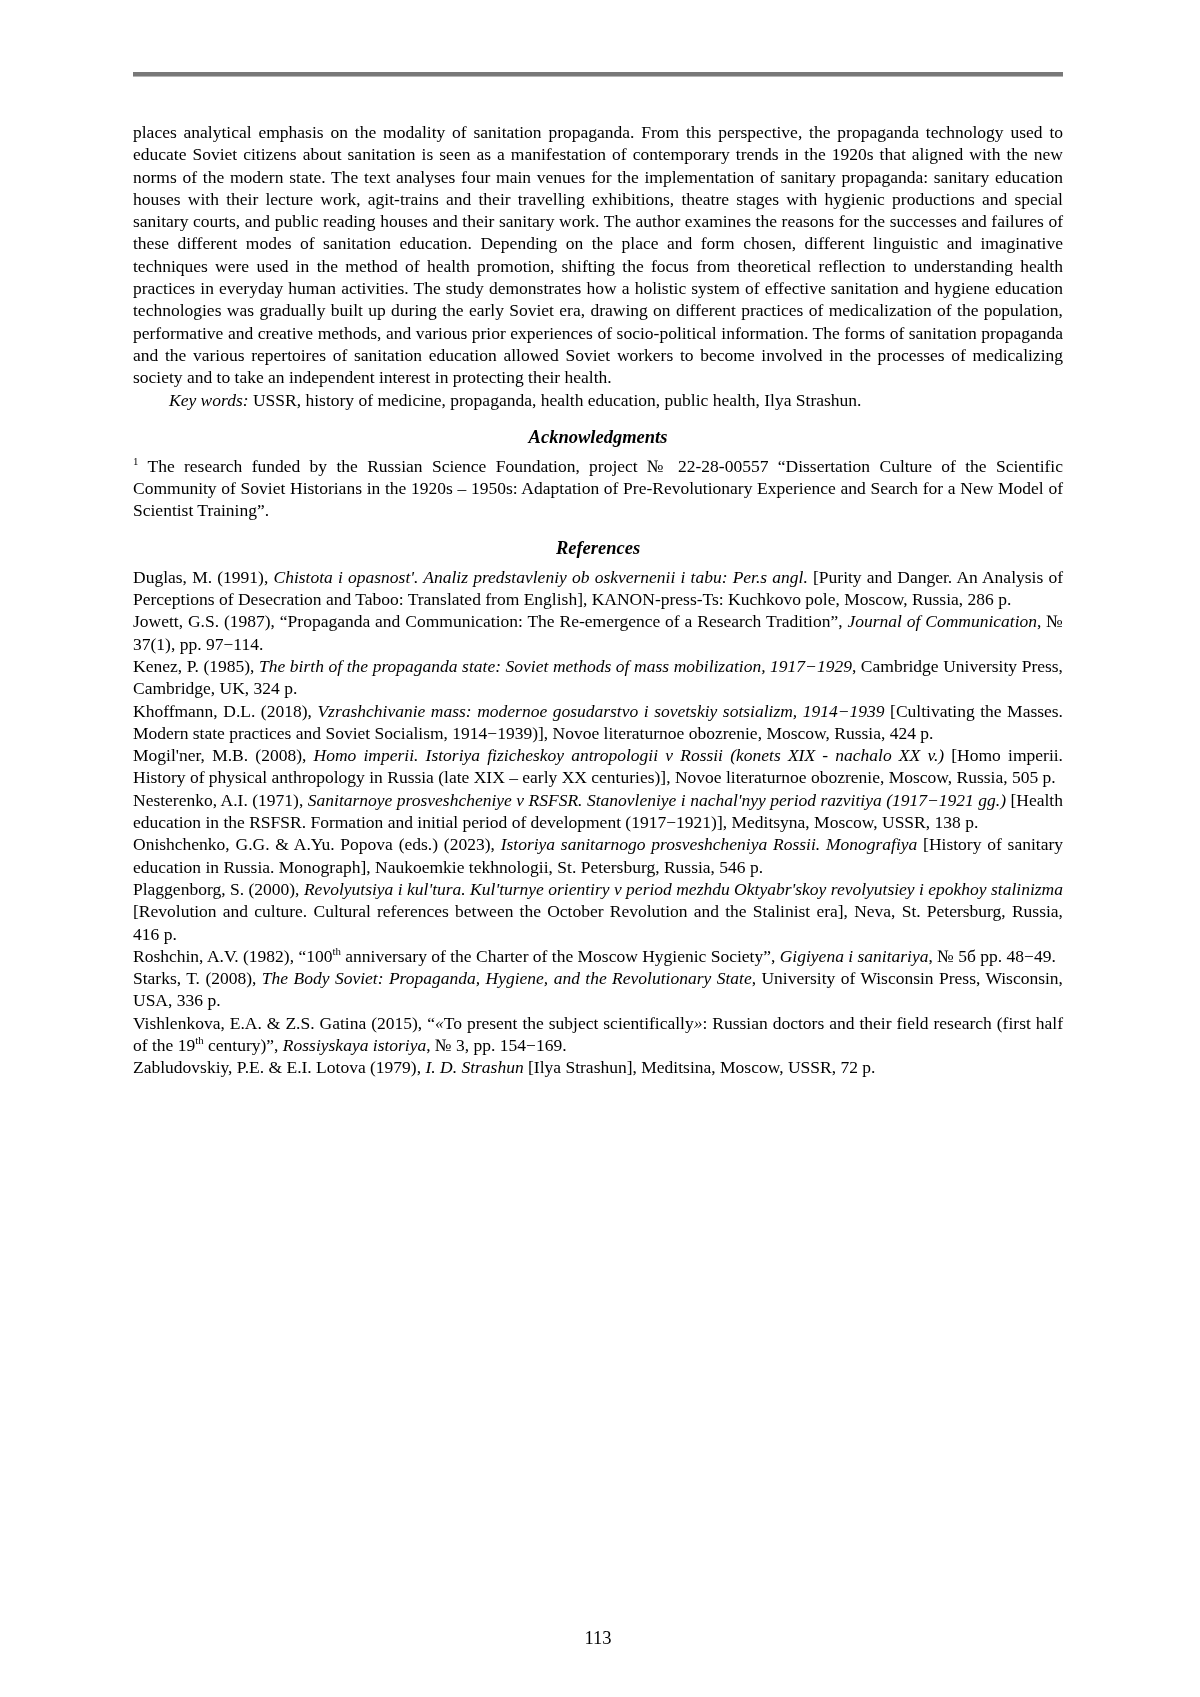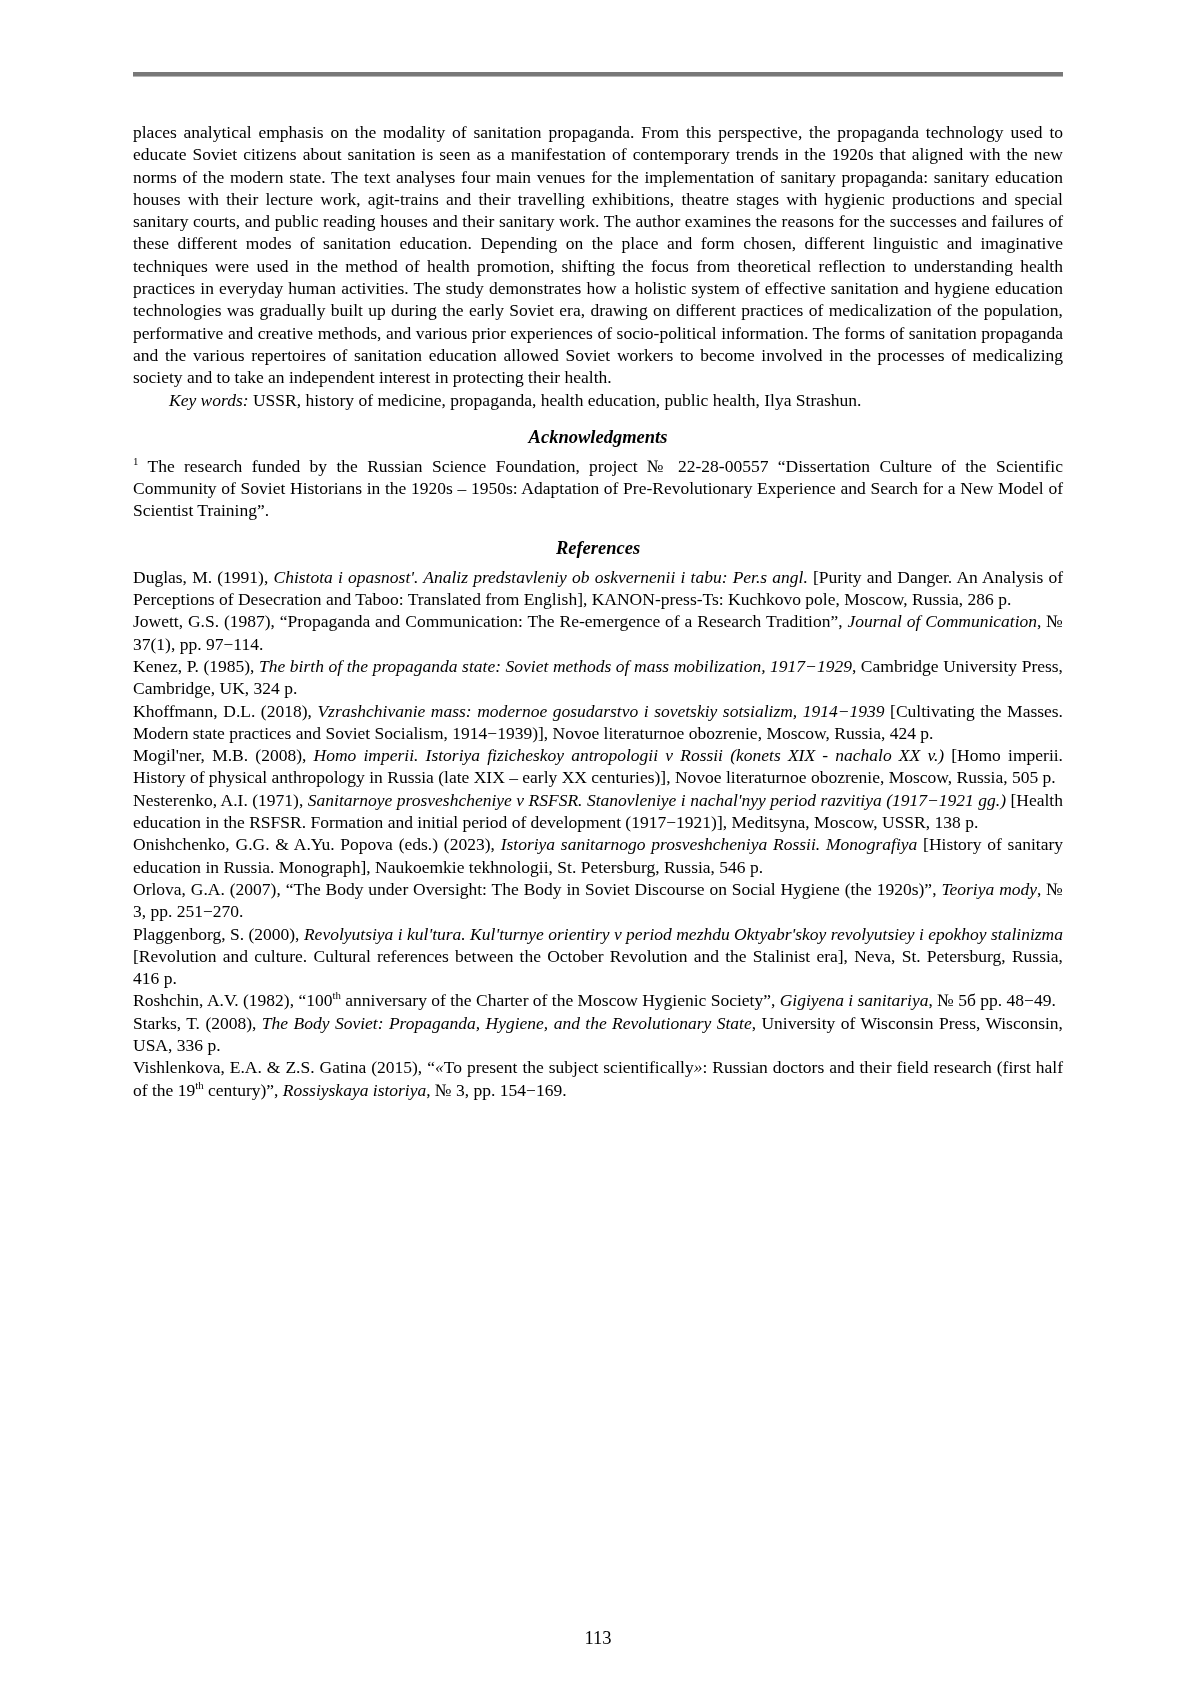--- a/index.html
+++ b/index.html
@@ -62,23 +62,23 @@
       <h3 class="section-heading">References</h3>
 
       <div id="ref-list">
           <p class="body-par ref-item"><span>Duglas, M. (1991), </span><span style="font-style: italic;">Chistota i opasnost'. Analiz predstavleniy ob oskvernenii i tabu: Per.s angl.</span><span> [Purity and Danger. An Analysis of Perceptions of Desecration and Taboo: Translated from English], KANON-press-Ts: Kuchkovo pole, Moscow, Russia, 286 p.</span></p>
           <p class="body-par ref-item"><span>Jowett, G.S. (1987), “Propaganda and Communication: The Re-emergence of a Research Tradition”, </span><span style="font-style: italic;">Journal of Communication</span><span>, № 37(1), pp. 97−114.</span></p>
           <p class="body-par ref-item"><span>Kenez, P. (1985), </span><span style="font-style: italic;">The birth of the propaganda state: Soviet methods of mass mobilization, 1917−1929</span><span>, Cambridge University Press, Cambridge, UK, 324 p.</span></p>
           <p class="body-par ref-item"><span>Khoffmann, D.L. (2018), </span><span style="font-style: italic;">Vzrashchivanie mass: modernoe gosudarstvo i sovetskiy sotsializm, 1914−1939</span><span> [Cultivating the Masses. Modern state practices and Soviet Socialism, 1914−1939)], Novoe literaturnoe obozrenie, Moscow, Russia, 424 p.</span></p>
           <p class="body-par ref-item"><span>Mogil'ner, M.B. (2008), </span><span style="font-style: italic;">Homo imperii. Istoriya fizicheskoy antropologii v Rossii (konets XIX - nachalo XX v.)</span><span> [Homo imperii. History of physical anthropology in Russia (late XIX – early XX centuries)], Novoe literaturnoe obozrenie, Moscow, Russia, 505 p.</span></p>
           <p class="body-par ref-item"><span>Nesterenko, A.I. (1971), </span><span style="font-style: italic;">Sanitarnoye prosveshcheniye v RSFSR. Stanovleniye i nachal'nyy period razvitiya (1917−1921 gg.)</span><span> [Health education in the RSFSR. Formation and initial period of development (1917−1921)], Meditsyna, Moscow, USSR, 138 p.</span></p>
           <p class="body-par ref-item"><span>Onishchenko, G.G. &amp; A.Yu. Popova (eds.) (2023), </span><span style="font-style: italic;">Istoriya sanitarnogo prosveshcheniya Rossii. Monografiya</span><span> [History of sanitary education in Russia. Monograph], Naukoemkie tekhnologii, St. Petersburg, Russia, 546 p.</span></p>
-          <p class="body-par ref-item"><span>Orlova, G.A. (2007), “The Body under Oversight: The Body in Soviet Discourse on Social Hygiene (the 1920s)”, </span><span style="font-style: italic;">Teoriya mody</span><span>, № 3, pp. 251−270.</span></p>
           <p class="body-par ref-item"><span>Plaggenborg, S. (2000), </span><span style="font-style: italic;">Revolyutsiya i kul'tura. Kul'turnye orientiry v period mezhdu Oktyabr'skoy revolyutsiey i epokhoy stalinizma</span><span> [Revolution and culture. Cultural references between the October Revolution and the Stalinist era], Neva, St. Petersburg, Russia, 416 p.</span></p>
           <p class="body-par ref-item"><span>Roshchin, A.V. (1982), “100</span><sup>th</sup><span> anniversary of the Charter of the Moscow Hygienic Society”, </span><span style="font-style: italic;">Gigiyena i sanitariya</span><span>, № 5б pp. 48−49.</span></p>
           <p class="body-par ref-item"><span>Starks, T. (2008), </span><span style="font-style: italic;">The Body Soviet: Propaganda, Hygiene, and the Revolutionary State</span><span>, University of Wisconsin Press, Wisconsin, USA, 336 p.</span></p>
           <p class="body-par ref-item"><span>Vishlenkova, E.A. &amp; Z.S. Gatina (2015), “</span><span style="font-style: italic;">«</span><span>To present the subject scientifically</span><span style="font-style: italic;">»</span><span>: Russian doctors and their field research (first half of the 19</span><sup>th</sup><span> century)”, </span><span style="font-style: italic;">Rossiyskaya istoriya</span><span>, № 3, pp. 154−169.</span></p>
+          <p class="body-par ref-item"><span>Zabludovskiy, P.E. &amp; E.I. Lotova (1979), </span><span style="font-style: italic;">I. D. Strashun</span><span> [Ilya Strashun], Meditsina, Moscow, USSR, 72 p.</span></p>
         </div>
     </main>
   </div>
 
   <div class="page-number">113</div>
 </div>
 
 </body></html>

